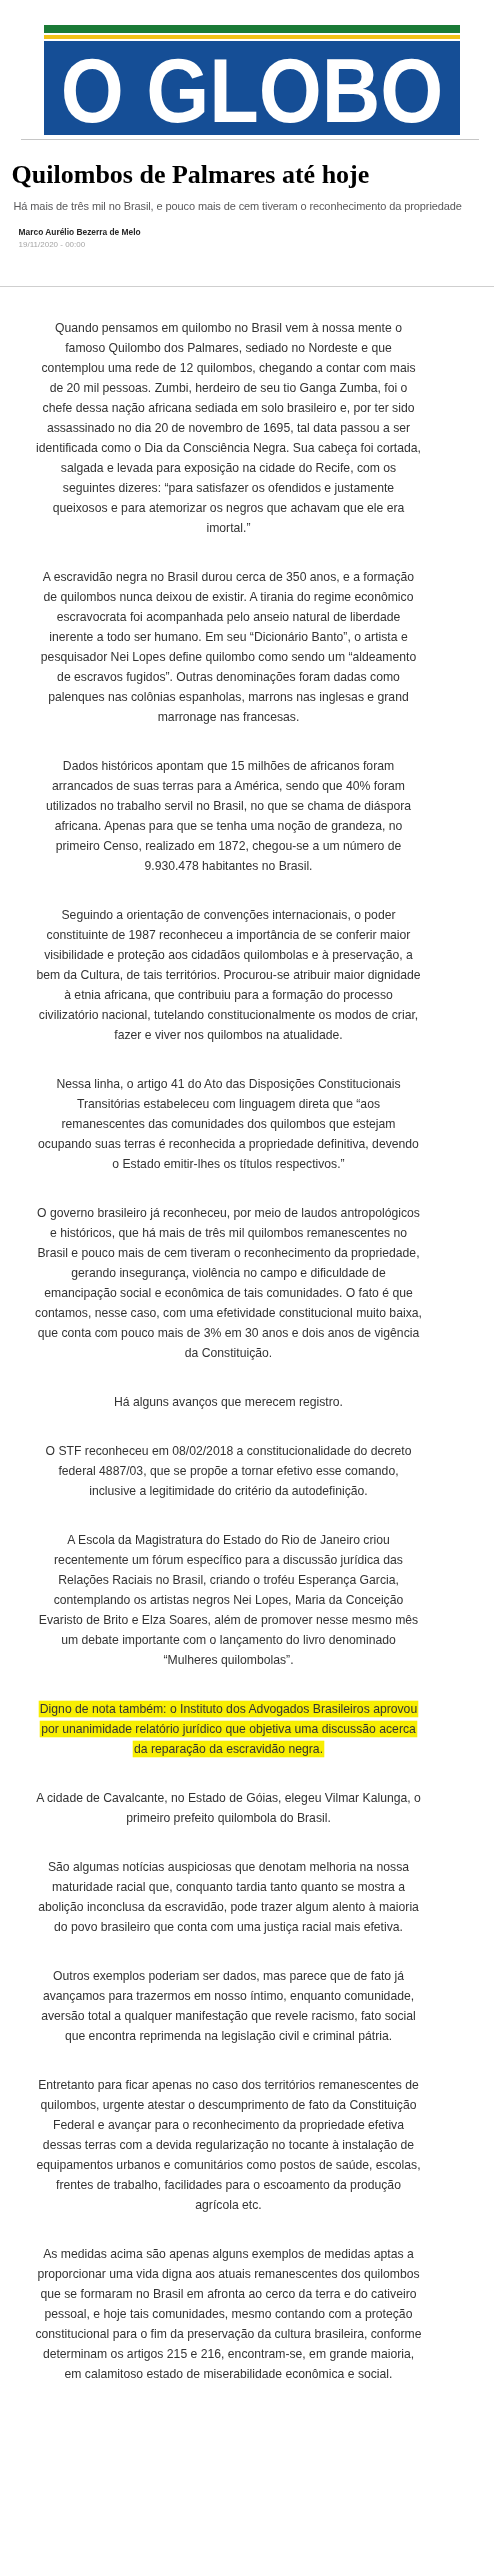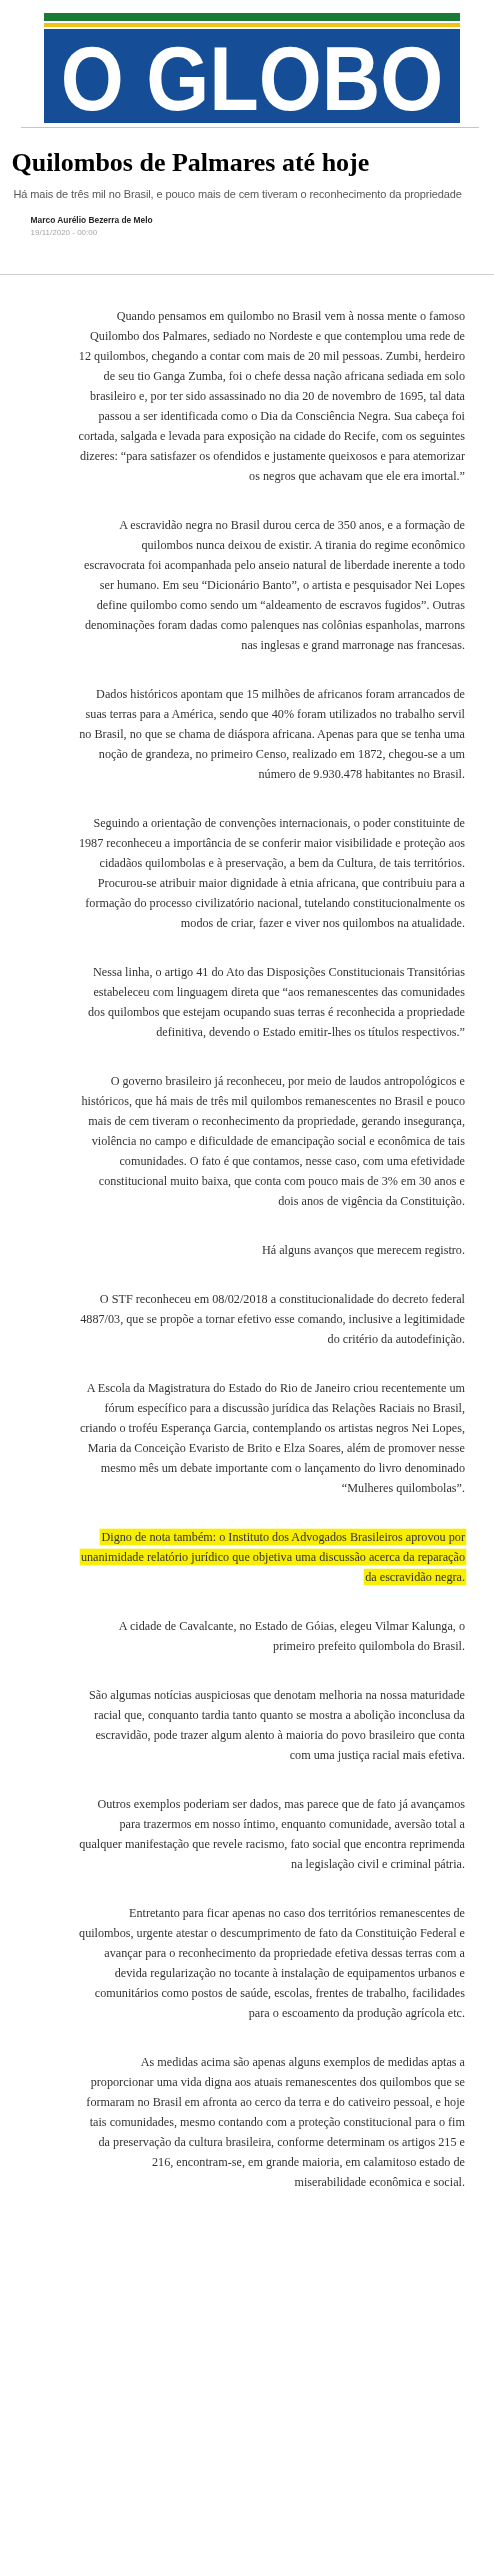--- a/index.html
+++ b/index.html
@@ -6,21 +6,21 @@
   html, body { background: #ffffff; }
   body { font-family: "Liberation Sans", sans-serif; }
   .page {
     width: 494px;
     min-height: 2576px;
     margin: 0 auto;
     background: #ffffff;
     overflow: hidden;
   }
   
-  .masthead { padding-top: 13px; margin-left: 44px; width: 416px; }
+  .masthead { padding-top: 25px; margin-left: 44px; width: 416px; }
   .stripe { width: 100%; }
   .stripe.green  { height: 7.7px; background: #1a7a36; margin-bottom: 2.6px; }
   .stripe.yellow { height: 3.9px;  background: #f0c117; margin-bottom: 1.9px; }
   .logo-box { width: 100%; height: 94px; background: #154e96; }
   .logo-box svg { display: block; width: 100%; height: 100%; }
   .logo-box text {
     font-family: "Liberation Sans", sans-serif;
     font-weight: 700;
     fill: #ffffff;
   }
@@ -40,21 +40,21 @@
     letter-spacing: 0;
   }
   .subtitle {
     margin-top: 11px;
     margin-left: 1.9px;
     font-size: 11px;
     color: #58585a;
     white-space: nowrap;
     letter-spacing: -0.1px;
   }
-  .byline { margin-top: 14.8px; margin-left: 19px; }
+  .byline { margin-top: 14.8px; margin-left: 7px; }
   .author {
     font-size: 8.4px;
     font-weight: 700;
     color: #262626;
   }
   .date {
     margin-top: 3.2px;
     font-size: 8px;
     color: #a5a5a5;
   }
@@ -63,27 +63,26 @@
     border-top: 0.6px solid #cfcfcf;
     margin: 37px 0 0 0;
   }
   
   .article-body {
     padding: 31px 0 0 35px;
     width: 424px;
   }
   .article-body p {
     width: 387px;
-    font-family: Liberation Serif, serif;
+    font-family: Liberation Sans, sans-serif;
     font-size: 12.2px;
     line-height: 20px;
     color: #333333;
     margin-bottom: 29px;
-    text-align: right;
-    margin-left: 43px;
+    text-align: center;
   }
   .article-body p span.hl {
     background: #f8ee02;
     box-shadow: 0 0 0 1.3px #f8ee02;
     box-decoration-break: clone;
     -webkit-box-decoration-break: clone;
   }
 </style>
 </head>
 <body>

